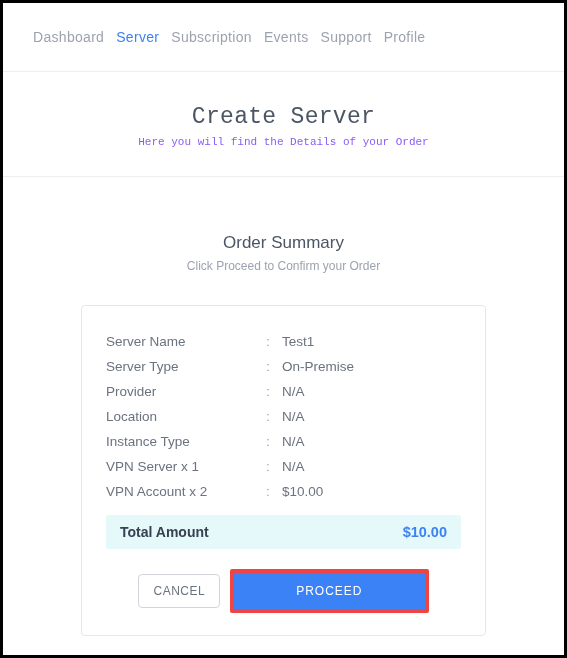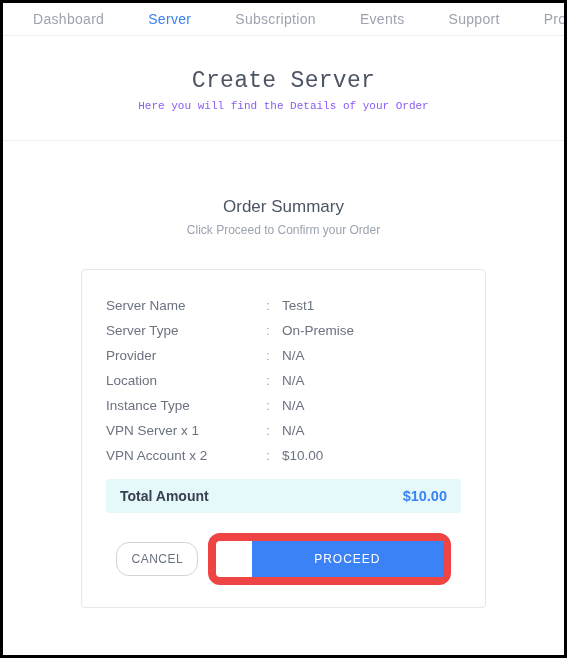--- a/index.html
+++ b/index.html
@@ -5,22 +5,22 @@
     * { margin: 0; padding: 0; box-sizing: border-box; }
     body {
       font-family: -apple-system, BlinkMacSystemFont, 'Segoe UI', Arial, sans-serif;
       background: #fff;
       width: 567px;
       height: 658px;
       border: 3px solid #000;
     }
     .nav {
       display: flex;
-      gap: 44px;
-      padding: 8px 30px;
+      gap: 12px;
+      padding: 26px 30px;
       border-bottom: 1px solid #eee;
     }
     .nav-item {
       color: #9ca3af;
       font-size: 14px;
       cursor: pointer;
       letter-spacing: 0.3px;
     }
     .nav-item.active {
       color: #3b82f6;
@@ -105,28 +105,27 @@
       margin-top: 20px;
       align-items: center;
     }
     .btn-cancel {
       border: 1px solid #d1d5db;
       background: #fff;
       color: #6b7280;
       font-size: 12px;
       letter-spacing: 0.5px;
       padding: 9px 14px;
-      border-radius: 13px;
+      border-radius: 4px;
       cursor: pointer;
     }
     .proceed-wrap {
-      border: 8px solid #ef4444;
-      border-radius: 12px;
+      border: 4px solid #ef4444;
+      border-radius: 2px;
       display: inline-block;
-      padding-left: 36px;
     }
     .btn-proceed {
       background: #3b82f6;
       color: #fff;
       border: none;
       font-size: 12px;
       letter-spacing: 1px;
       padding: 11px 62px;
       cursor: pointer;
       display: block;

